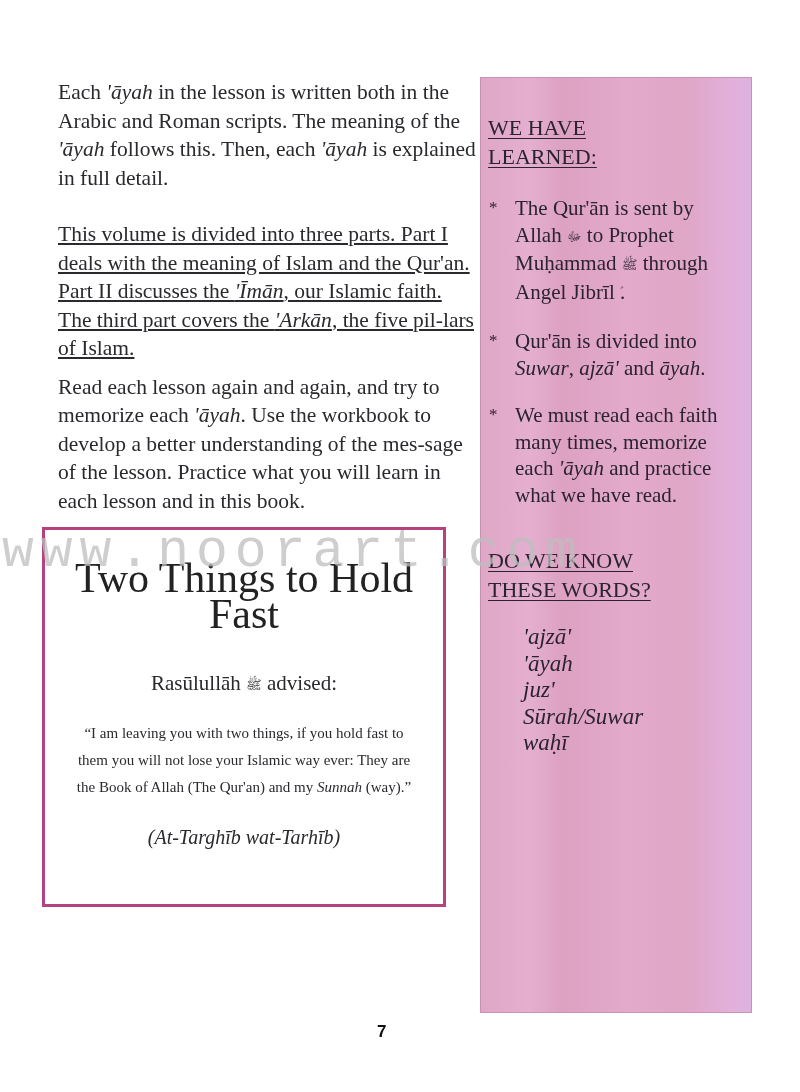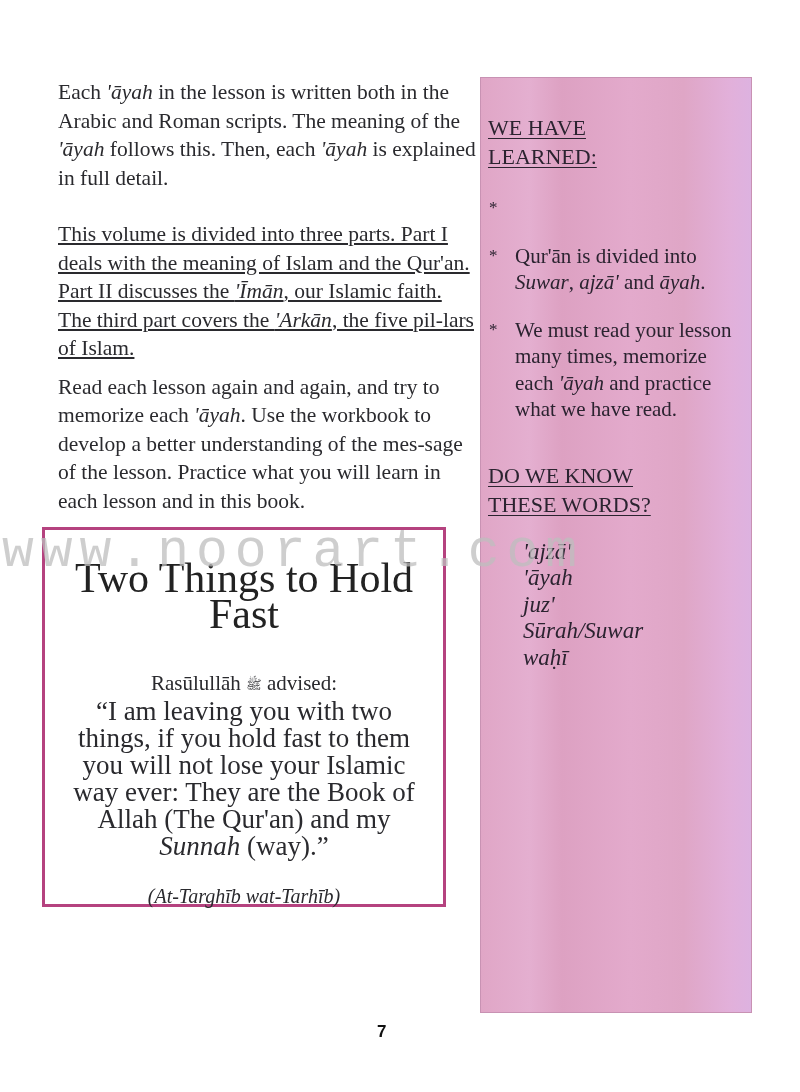--- a/index.html
+++ b/index.html
@@ -19,21 +19,21 @@
 
     .hadith-box {
       position: absolute; left: 42px; top: 527px; width: 398px; height: 374px;
       border: 3px solid #b5427f;
       text-align: center;
     }
     .hadith-title {
       margin-top: 30px; font-size: 42px; line-height: 36px; color: #222;
     }
     .hadith-intro { margin-top: 38px; font-size: 21px; line-height: 26px; }
-    .hadith-quote { font-size: 27px; line-height: 27px; padding: 0 24px; }
+    .hadith-quote { margin-top: 22px; font-size: 15px; line-height: 27px; padding: 0 24px; }
     .hadith-source { margin-top: 25px; font-size: 20px; font-style: italic; }
 
     .pink-box {
       position: absolute; left: 480px; top: 77px; width: 272px; height: 936px;
       background: linear-gradient(90deg, #e0a6c6 0%, #e4afd0 18%, #dda1c2 30%, #e3aacc 55%, #dfa6c6 75%, #e2b0da 92%, #ddb2e0 100%);
       border: 1px solid #c892b3;
       box-sizing: border-box;
       padding: 35px 13px 0 7px;
       color: #2b2330;
     }
@@ -74,30 +74,31 @@
   <div class="hadith-intro"><span>Rasūlullāh</span> <span class="honor">ﷺ</span> <span>advised:</span></div>
   <div class="hadith-quote"><span>“I am leaving you with two things, if you hold fast to them you will not lose your Islamic way ever:  They are the Book of Allah (The Qur'an) and my </span><i>Sunnah</i><span> (way).”</span></div>
   <div class="hadith-source">(At-Targhīb wat-Tarhīb)</div>
 </div>
 
 <div class="pink-box">
   <div class="pink-heading"><span>WE HAVE</span><br><span>LEARNED:</span></div>
 
   <div class="bullet">
     <div class="star">*</div>
+    <div class="txt"><span>The Qur'ān is sent by Allah </span><span class="honor">ﷻ</span><span> to Prophet Muḥammad </span><span class="honor">ﷺ</span><span> through Angel Jibrīl </span><span class="honor">ؑ</span><span>.</span></div>
   </div>
 
   <div class="bullet">
     <div class="star">*</div>
     <div class="txt"><span>Qur'ān is divided into </span><i>Suwar</i><span>, </span><i>ajzā'</i><span> and </span><i>āyah</i><span>.</span></div>
   </div>
 
   <div class="bullet">
     <div class="star">*</div>
-    <div class="txt"><span>We must read your lesson many times, memorize each </span><i>'āyah</i><span> and practice what we have read.</span></div>
+    <div class="txt"><span>We must read each faith many times, memorize each </span><i>'āyah</i><span> and practice what we have read.</span></div>
   </div>
 
   <div class="pink-heading" style="margin-top:38px; margin-bottom:20px;"><span>DO WE KNOW</span><br><span>THESE WORDS?</span></div>
 
   <div class="words">
     <div>'ajzā'</div>
     <div>'āyah</div>
     <div>juz'</div>
     <div>Sūrah/Suwar</div>
     <div>waḥī</div>

